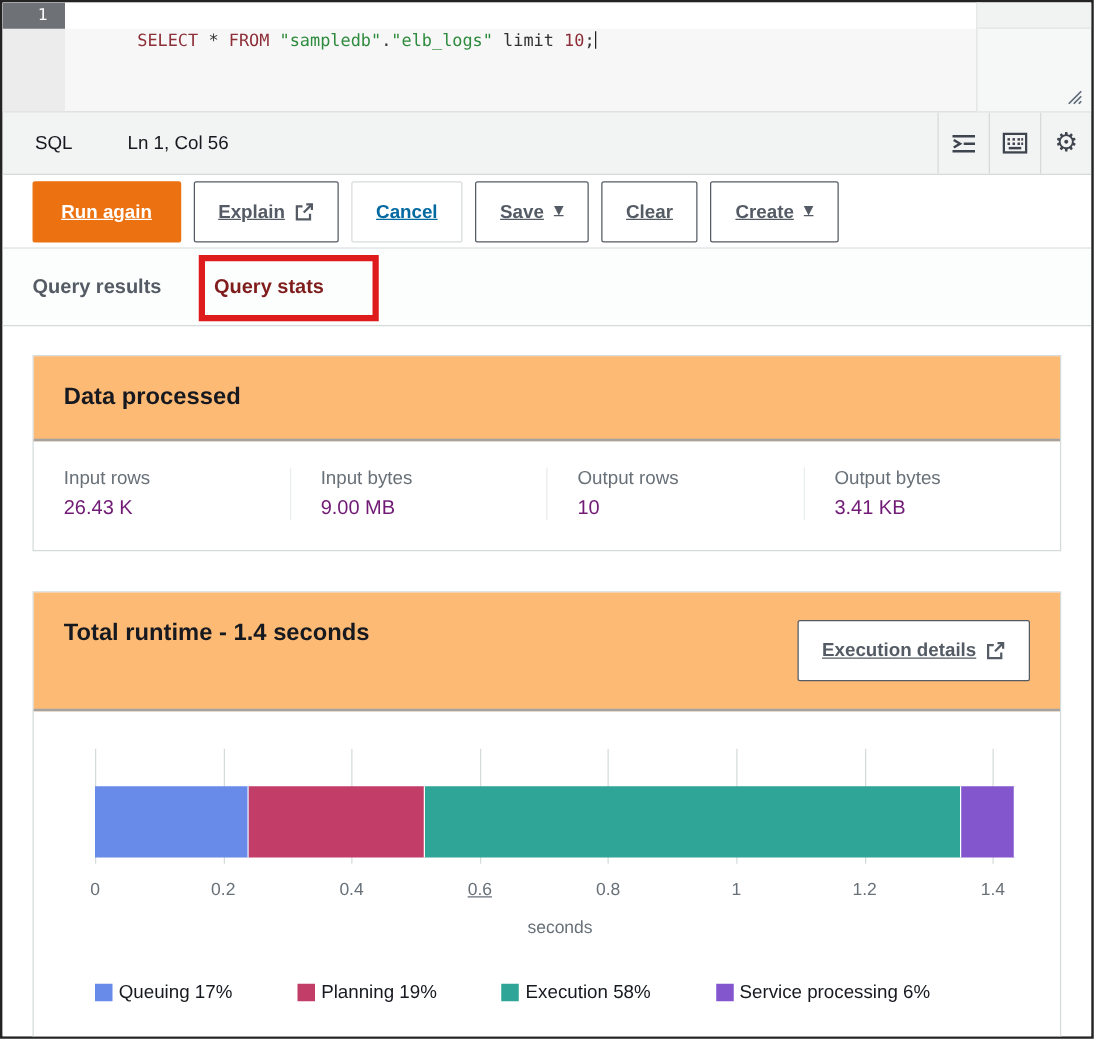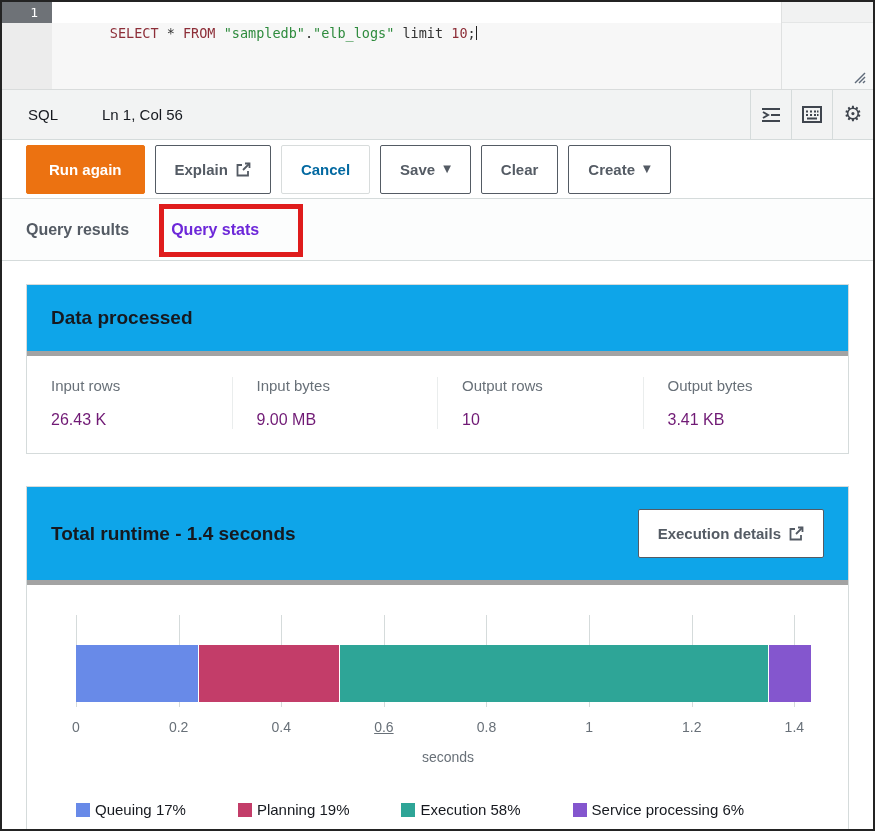--- a/index.html
+++ b/index.html
@@ -25,42 +25,42 @@
   .status-bar { height:50px; background:#f2f3f3; border-bottom:1px solid #d5dbdb; display:flex; align-items:center; }
   .status-left { display:flex; align-items:center; gap:44px; padding-left:26px; font-size:15px; color:#16191f; flex:1; }
   .status-icons { display:flex; height:100%; }
   .icon-cell { width:41px; height:100%; border-left:1px solid #d5dbdb; display:flex; align-items:center; justify-content:center; cursor:pointer; }
   .gear-glyph { font-family:"DejaVu Sans",sans-serif; font-size:21px; color:#3f454e; line-height:1; }
 
   
   .toolbar { height:59px; background:#fff; border-bottom:1px solid #d5dbdb; display:flex; align-items:center; padding-left:24px; gap:10px; }
   .btn { height:49px; padding:0 19px; border:1px solid #545b64; border-radius:2px; background:#fff;
          color:#545b64; font-weight:bold; font-size:15px; font-family:inherit; cursor:pointer;
-         display:inline-flex; align-items:center; gap:8px; }
+         display:inline-flex; align-items:center; gap:8px;text-decoration:underline; }
   .btn.primary { background:#ec7211; border-color:#ec7211; color:#fff; padding:0 22px; }
   .btn.disabled { border-color:#d8dcdc; color:#0369a1; cursor:default; }
   .caret-down { font-family:"DejaVu Sans",sans-serif; font-size:10px; line-height:1; }
 
   
   .tabs { height:62px; background:#fcfdfd; border-bottom:1px solid #d5dbdb; display:flex; align-items:center; padding-left:24px; position:relative; }
   .tab { font-weight:bold; font-size:16px; color:#545b64; margin-right:42px; cursor:pointer; }
-  .tab.active { color:#6d28d9; }
+  .tab.active { color:#7f1d1d; }
   .annotation-box { position:absolute; left:157px; top:5px; width:144px; height:53px; border:5px solid #df1c1c; pointer-events:none; }
 
   
   .content { padding:23px 24px 0; background:#fff; }
   .card { border:1px solid #d5dbdb; background:#fff; }
   .card + .card { margin-top:32px; }
-  .card-header { background:#0ea5e9; border-bottom:5px solid #a3a3a3; padding:22px 24px; display:flex; align-items:center; justify-content:space-between; }
+  .card-header { background:#fdba74; border-bottom:2px solid #a3a3a3; padding:22px 24px; display:flex; align-items:flex-start; justify-content:space-between; }
   .card-title { font-size:19px; font-weight:bold; color:#16191f; }
 
   .stats-row { display:flex; padding:21px 0 24px; }
   .stat-col { flex:1; padding:0 24px; }
   .stat-col + .stat-col { border-left:1px solid #eaeded; }
-  .stat-label { color:#687078; font-size:15px; margin-bottom:17px; }
+  .stat-label { color:#687078; font-size:15px; margin-bottom:7px; }
   .stat-value { color:#701a75; font-size:16px; }
 
   
   .chart-body { padding:30px 28px 22px 24px; }
   .plot { position:relative; height:92px; margin-left:25px; }
   .gridline { position:absolute; top:0; bottom:0; width:1px; background:#d5dbdb; }
   .bar-track { position:absolute; left:0; right:0; top:30px; height:57px; }
   .bar-seg { position:absolute; top:0; height:100%; border-right:1px solid #fff; }
   .axis-ticks { position:relative; height:20px; margin-left:25px; margin-top:12px; }
   .tick-label { position:absolute; transform:translateX(-50%); font-size:14px; color:#687078; white-space:nowrap; }

